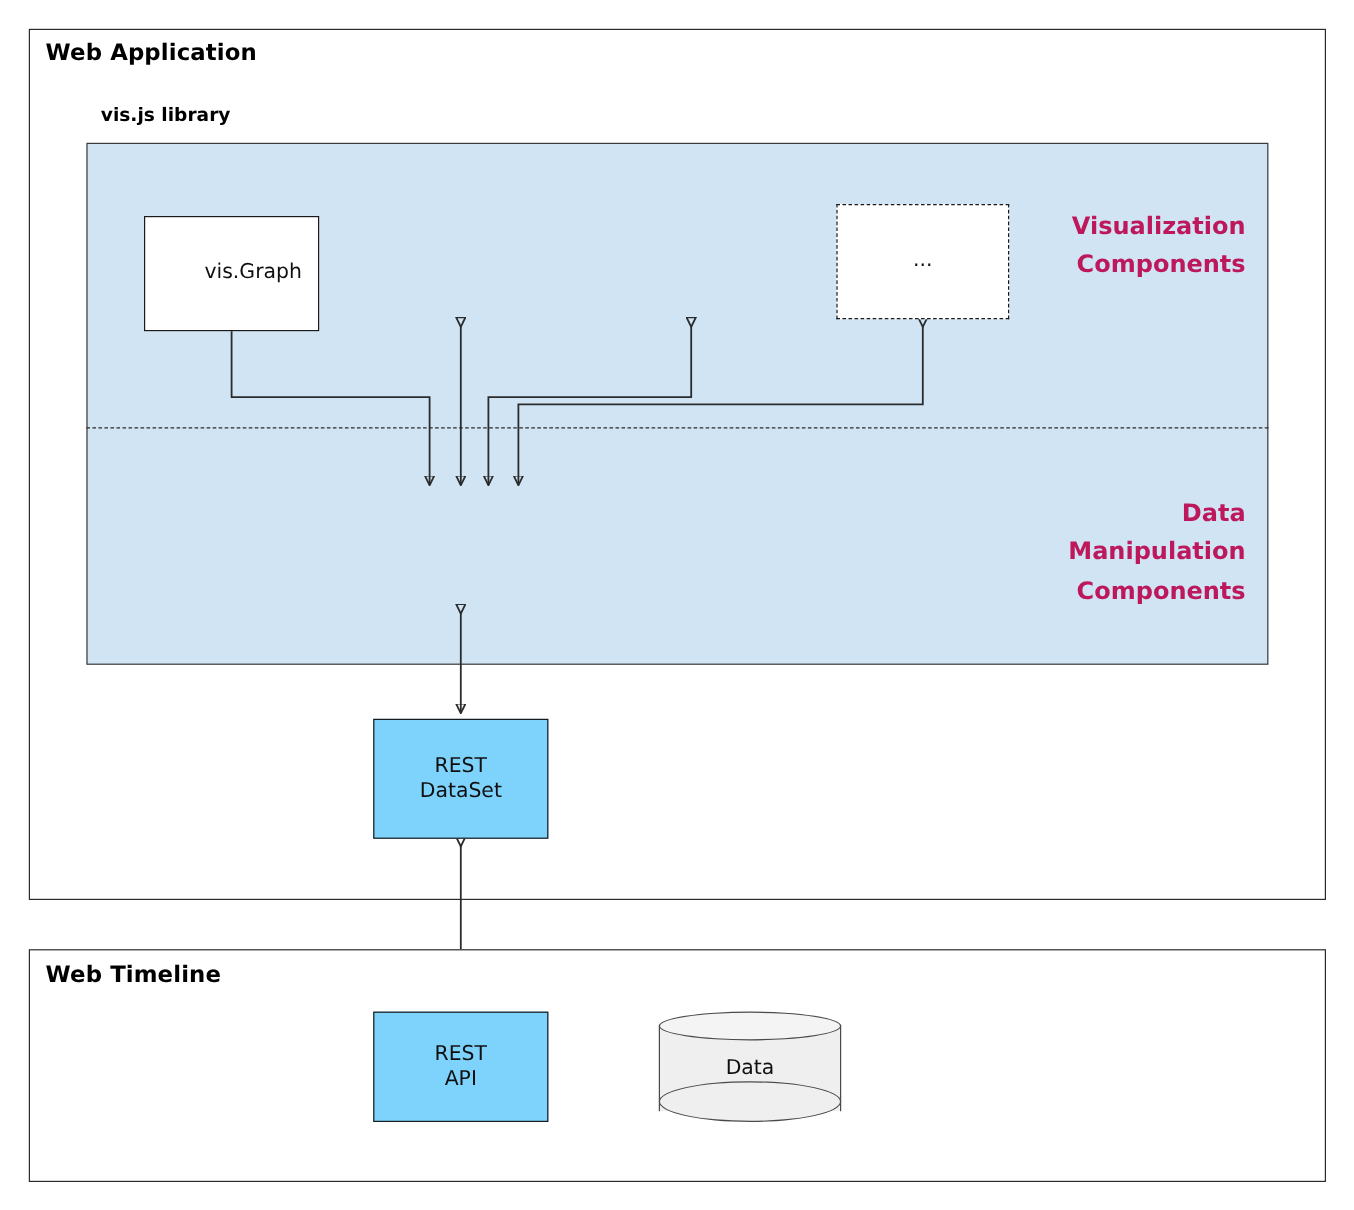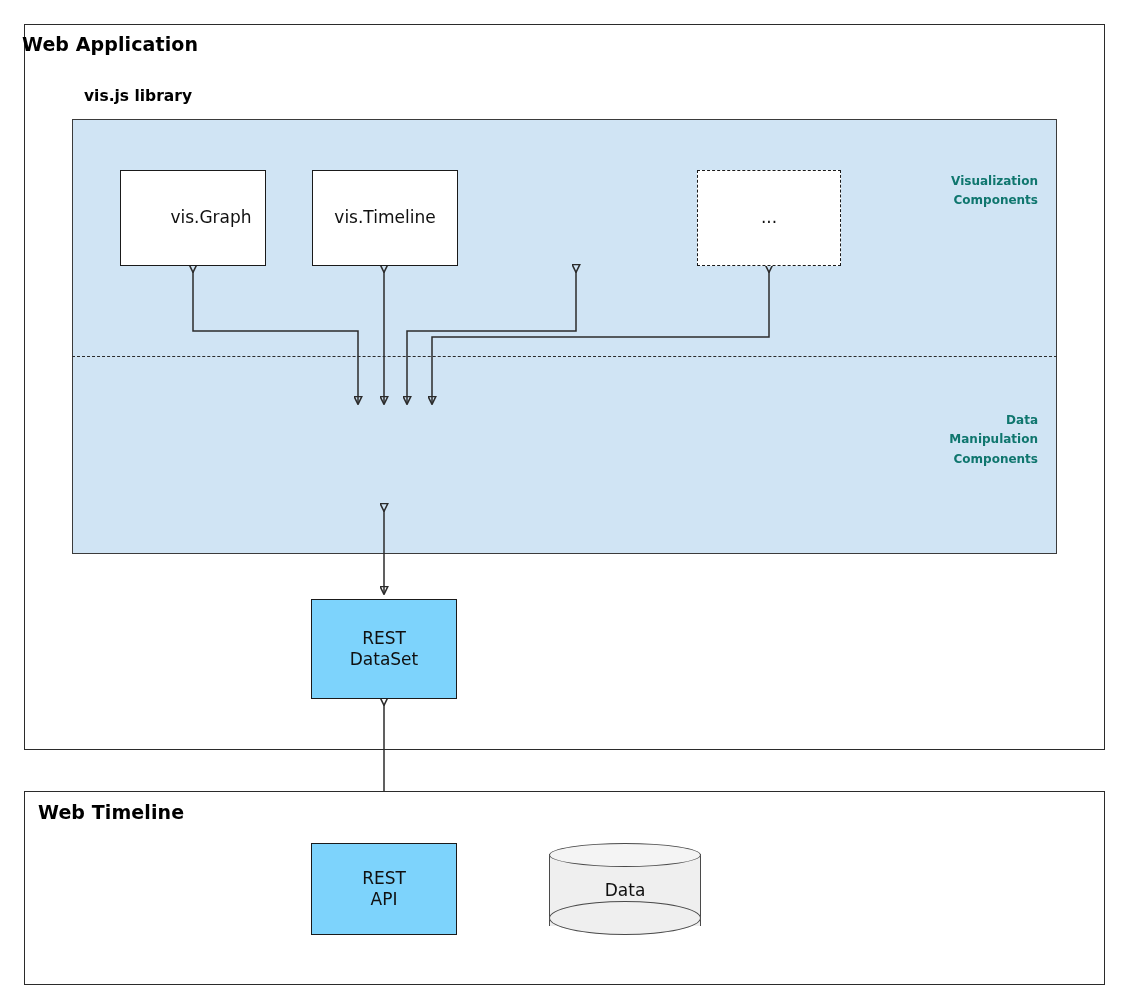--- a/index.html
+++ b/index.html
@@ -7,49 +7,49 @@
        font-family:"DejaVu Sans","Liberation Sans",sans-serif;
        -webkit-font-smoothing:antialiased;}
   .stage{position:absolute;left:0;top:0;width:1128px;height:1008px;overflow:hidden;}
 
   
   .frame{position:absolute;border:1.6px solid #2b2b2b;background:#ffffff;box-sizing:border-box;}
   #frame-webapp{left:24px;top:24px;width:1081px;height:726px;}
   #frame-webservice{left:24px;top:791px;width:1081px;height:194px;}
 
   .frame-title{position:absolute;font-weight:bold;font-size:19px;color:#000;letter-spacing:.1px;white-space:nowrap;}
-  #title-webapp{left:22px;top:33px;}
+  #title-webapp{left:38px;top:33px;}
   #title-webservice{left:38px;top:801px;}
   #title-library{position:absolute;left:84px;top:87px;font-weight:bold;font-size:15.5px;color:#000;white-space:nowrap;}
 
   
   #panel-visjs{position:absolute;left:72px;top:119px;width:985px;height:435px;
                background:#d0e4f4;border:1.4px solid #3b3b3b;box-sizing:border-box;}
 
   
   #panel-divider{position:absolute;left:72px;top:356px;width:985px;height:0;
                  border-top:1.8px dashed #2b2b2b;}
 
   
   .node{position:absolute;box-sizing:border-box;border:1.3px solid #1a1a1a;background:#ffffff;
         display:flex;align-items:center;justify-content:center;text-align:center;
         font-size:17px;color:#101010;line-height:1.25;}
   .node.dashed{border:1.7px dashed #1a1a1a;}
   .node.grey{background:#7dd3fc;}
 
-  #node-graph   {left:120px;top:170px;width:146px;height:96px;padding-left:36px;}
+  #node-graph   {left:120px;top:180px;width:146px;height:96px;padding-left:36px;}
   #node-timeline{left:312px;top:170px;width:146px;height:96px;}
   #node-graph3d {left:503px;top:170px;width:146px;height:96px;}
   #node-more    {left:697px;top:170px;width:144px;height:96px;}
   #node-dataset {left:312px;top:410px;width:146px;height:95px;}
   #node-restclient{left:311px;top:599px;width:146px;height:100px;}
   #node-restapi {left:311px;top:843px;width:146px;height:92px;}
 
   
-  .panel-caption{position:absolute;font-weight:bold;font-size:12px;color:#0f766e;
+  .panel-caption{position:absolute;font-weight:bold;font-size:20px;color:#be185d;
                  text-align:right;line-height:1.62;white-space:nowrap;}
   #caption-visualization{right:90px;top:172px;}
   #caption-datamanip{right:90px;top:411px;}
 
   
   #node-data{position:absolute;left:549px;top:843px;width:152px;height:94px;}
   #node-data .cyl-body{position:absolute;left:0;top:11px;width:100%;height:72px;
       background:#efefef;border-left:1.3px solid #4a4a4a;border-right:1.3px solid #4a4a4a;box-sizing:border-box;}
   #node-data .cyl-bottom{position:absolute;left:0;top:58px;width:100%;height:34px;
       background:#efefef;border:1.3px solid #4a4a4a;border-radius:50%;box-sizing:border-box;}
@@ -103,23 +103,20 @@
     <line x1="384" y1="511" x2="384" y2="594" marker-start="url(#ah)" marker-end="url(#ah)"></line>
 
     <line x1="384" y1="705" x2="384" y2="838" marker-start="url(#ah)" marker-end="url(#ah)"></line>
 
     <line x1="463" y1="889" x2="545" y2="889" marker-start="url(#ah)" marker-end="url(#ah)"></line>
   </svg>
 
   <div class="node" id="node-graph">
     <span>vis.Graph</span>
   </div>
-  <div class="node" id="node-timeline">
-    <span>vis.Timeline</span>
-  </div>
   <div class="node dashed" id="node-more">
     <span>...</span>
   </div>
 
 
   <div class="node grey" id="node-restclient">
     <div>
       <span>REST</span><br>
       <span>DataSet</span>
     </div>

